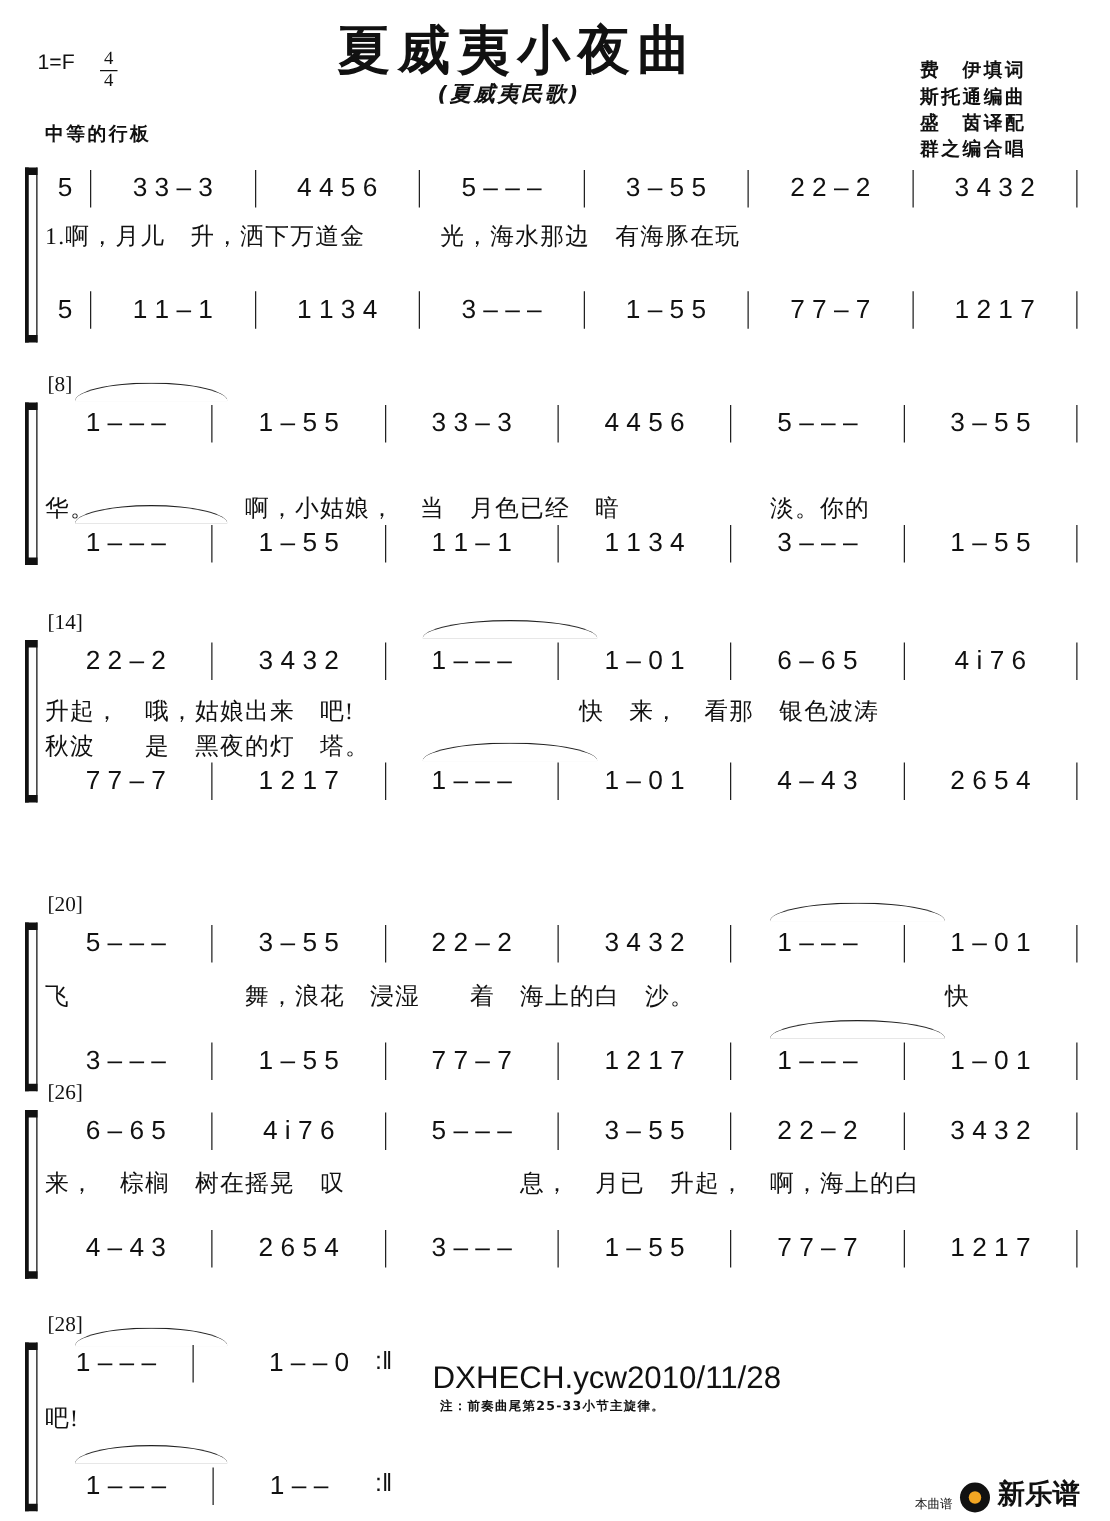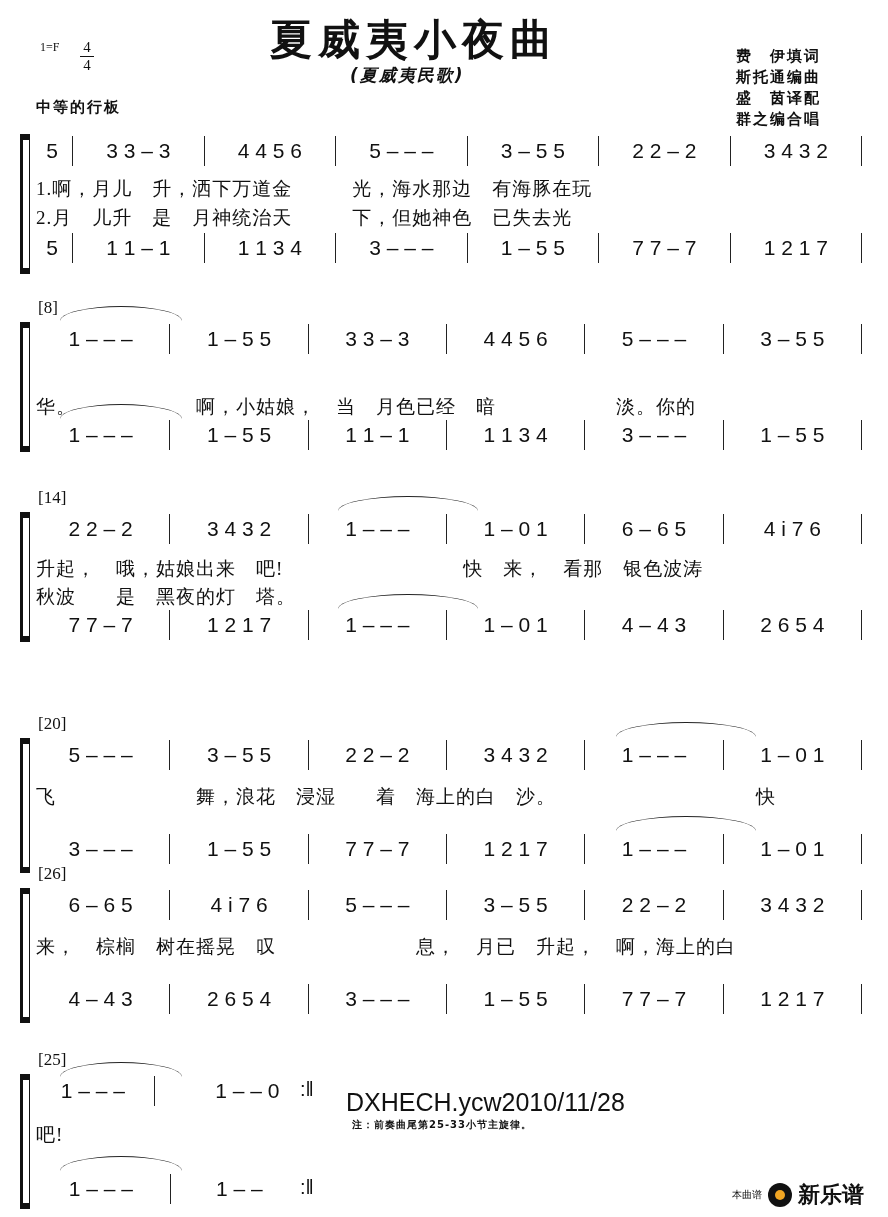--- a/index.html
+++ b/index.html
@@ -1,38 +1,38 @@
 <!DOCTYPE html>
 <html><head>
 <meta charset="utf-8">
 <style>
   html, body { margin:0; padding:0; background:#ffffff; }
   body { width:888px; height:1217px; position:relative; overflow:hidden; color:#111; font-family:"DejaVu Sans", sans-serif; }
   .abs { position:absolute; }
-  .key { left:40px; top:40px; font-family:Liberation Serif, serif; font-size:12px; }
+  .key { left:30px; top:40px; font-family:Liberation Sans, sans-serif; font-size:17px; }
   .timesig { left:80px; top:40px; font-family:"Liberation Serif", serif; font-size:15px; text-align:center; line-height:15px; }
   .timesig .bar { border-top:1px solid #111; width:14px; margin:1px auto; }
   .tempo { left:36px; top:98px; font-size:15px; font-weight:bold; letter-spacing:2px; }
   .title { left:270px; top:12px; font-family:"DejaVu Serif", serif; font-size:42px; font-weight:bold; letter-spacing:6px; }
   .subtitle { left:350px; top:64px; font-size:17px; font-style:italic; font-weight:bold; letter-spacing:2px; }
   .credits { left:736px; top:46px; font-size:15px; font-weight:bold; line-height:21px; letter-spacing:2px; }
   .system { position:absolute; left:0; width:888px; }
   .brace { position:absolute; left:20px; width:6px; border-left:3px solid #111; border-right:1px solid #111; }
   .brace:before, .brace:after { content:""; position:absolute; left:-3px; width:10px; height:6px; background:#111; }
   .brace:before { top:0; } .brace:after { bottom:0; }
   .mnum { position:absolute; left:38px; font-family:"Liberation Serif", serif; font-size:17px; }
   .row { position:absolute; left:32px; right:26px; display:flex; font-family:"Liberation Sans", sans-serif; font-size:21px; }
   .measure { flex:1; display:flex; justify-content:space-around; align-items:center; border-right:1.5px solid #222; height:30px; }
   .measure.pick { flex:0 0 40px; }
   .note { min-width:14px; text-align:center; position:relative; }
   .lyric { position:absolute; left:36px; right:26px; font-family:Liberation Serif, serif; font-size:19px; white-space:pre; letter-spacing:1px; }
   .slur { position:absolute; border-top:1.5px solid #222; border-radius:50% 50% 0 0 / 100% 100% 0 0; height:14px; }
   .dx { left:346px; top:1088px; font-family:Liberation Sans, sans-serif; font-size:25px; }
   .note-text { left:352px; top:1118px; font-size:10px; font-weight:bold; letter-spacing:1px; }
-  .wm { left:732px; top:1180px; display:flex; align-items:center; gap:6px; }
+  .wm { left:732px; top:1180px; display:flex; align-items:flex-end; gap:6px; }
   .wm .small { font-size:10px; }
   .wm .disc { width:24px; height:24px; border-radius:50%; background:#111; position:relative; }
   .wm .disc:after { content:""; position:absolute; left:7px; top:7px; width:10px; height:10px; border-radius:50%; background:#f2a623; }
   .wm .brand { font-size:22px; font-weight:bold; }
   .rep { position:absolute; font-size:20px; font-family:"Liberation Sans", sans-serif; }
 </style>
 </head>
 <body>
 
 <div class="abs key">1=F</div>
@@ -70,21 +70,20 @@
         <span class="note">3 – 5 5</span>
       </div>
     <div class="measure">
         <span class="note">2 2 – 2</span>
       </div>
     <div class="measure">
         <span class="note">3 4 3 2</span>
       </div>
   </div>
   <div class="lyric" style="top:46px;">1.啊，月儿　升，洒下万道金　　　光，海水那边　有海豚在玩</div>
-  <div class="lyric" style="top:75px;">2.月　儿升　是　月神统治天　　　下，但她神色　已失去光</div>
   <div class="row" style="top:103px;">
     <div class="measure pick">
         <span class="note">5</span>
       </div>
     <div class="measure">
         <span class="note">1 1 – 1</span>
       </div>
     <div class="measure">
         <span class="note">1 1 3 4</span>
       </div>
@@ -288,21 +287,21 @@
     <div class="measure">
         <span class="note">7 7 – 7</span>
       </div>
     <div class="measure">
         <span class="note">1 2 1 7</span>
       </div>
   </div>
 </div>
 
 <div class="system" style="top:1044px;height:170px;">
-  <div class="mnum" style="top:6px;">[25]</div>
+  <div class="mnum" style="top:6px;">[28]</div>
   <div class="slur" style="left:60px;top:18px;width:122px;"></div>
   <div class="brace" style="top:30px;height:135px;"></div>
   <div class="row" style="top:32px;right:580px;">
     <div class="measure">
         <span class="note">1 – – –</span>
       </div>
     <div class="measure" style="border-right:none;padding-left:32px;">
         <span class="note">1 – – 0</span>
       </div>
   </div>

